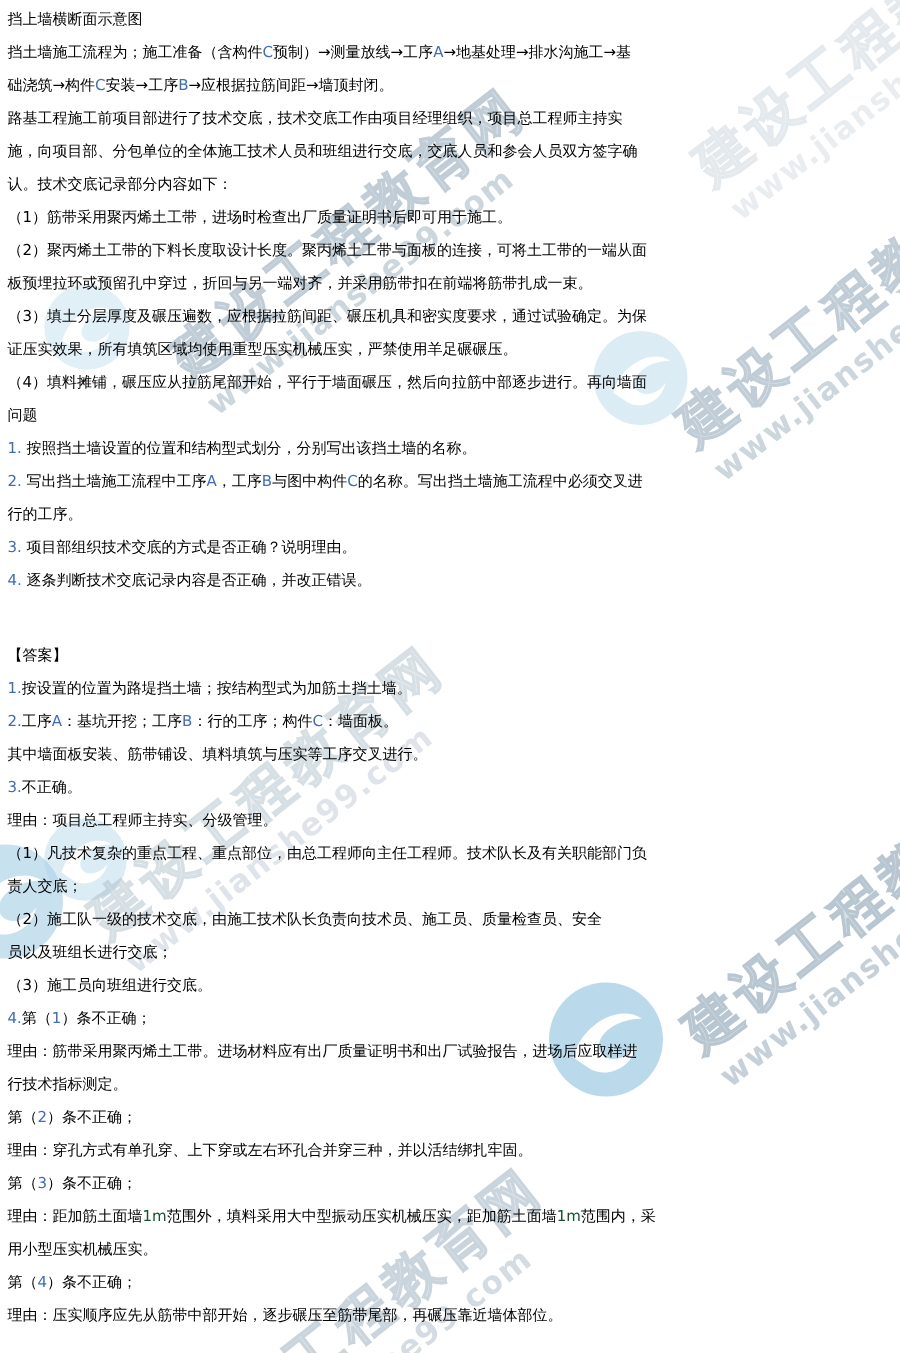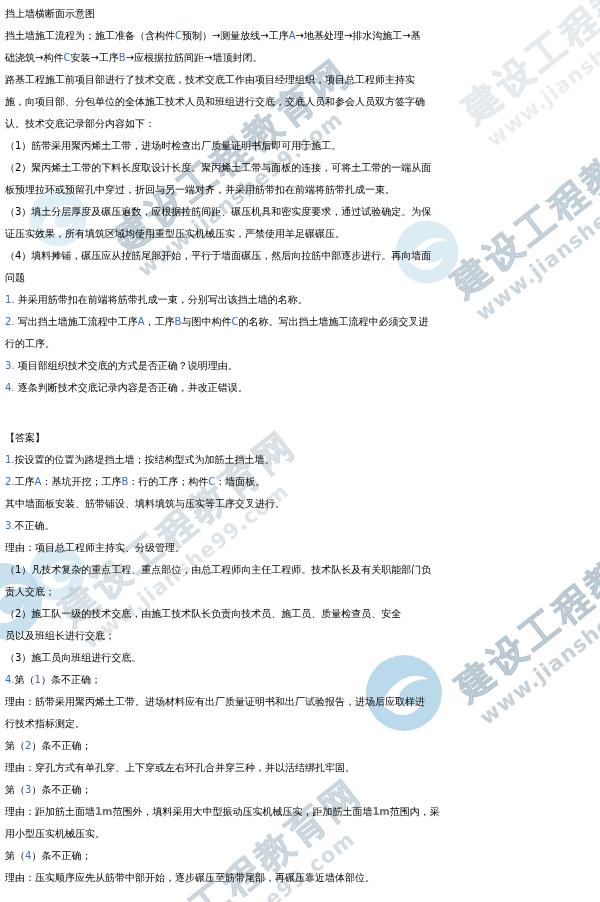--- a/index.html
+++ b/index.html
@@ -32,21 +32,21 @@
   
   .doc{
     position:relative;z-index:1;
     padding:3px 2px 0 5px;
     font-size:10px;line-height:22px;color:#000;
   }
   .line{height:22px;white-space:nowrap;}
   .line.gap{margin-top:28px;}
   .c-k{color:#000000;}
   .c-b{color:#3b6cc7;}
-  .c-o{color:#737373;font-weight:bold;}
+  .c-o{color:#14532d;}
 </style>
 </head>
 <body>
 
 <div class="wm-layer">
 
   <svg class="wm-circle" style="left:28px;top:188px;opacity:.35;" width="60" height="60" viewBox="-40 -40 80 80">
     <circle r="38" fill="#aad2e7"></circle>
     <path d="M-22,12 C-16,-10 8,-24 24,-14 C6,-14 -8,-2 -4,8 C0,16 14,14 20,4 C18,18 2,26 -10,20 Z" fill="#ffffff"></path>
   </svg>
@@ -100,21 +100,21 @@
     <div class="line"><span class="c-k">路基工程施工前项目部进行了技术交底，技术交底工作由项目经理组织，项目总工程师主持实</span></div>
     <div class="line"><span class="c-k">施，向项目部、分包单位的全体施工技术人员和班组进行交底，交底人员和参会人员双方签字确</span></div>
     <div class="line"><span class="c-k">认。技术交底记录部分内容如下：</span></div>
     <div class="line"><span class="c-k">（1）筋带采用聚丙烯土工带，进场时检查出厂质量证明书后即可用于施工。</span></div>
     <div class="line"><span class="c-k">（2）聚丙烯土工带的下料长度取设计长度。聚丙烯土工带与面板的连接，可将土工带的一端从面</span></div>
     <div class="line"><span class="c-k">板预埋拉环或预留孔中穿过，折回与另一端对齐，并采用筋带扣在前端将筋带扎成一束。</span></div>
     <div class="line"><span class="c-k">（3）填土分层厚度及碾压遍数，应根据拉筋间距、碾压机具和密实度要求，通过试验确定。为保</span></div>
     <div class="line"><span class="c-k">证压实效果，所有填筑区域均使用重型压实机械压实，严禁使用羊足碾碾压。</span></div>
     <div class="line"><span class="c-k">（4）填料摊铺，碾压应从拉筋尾部开始，平行于墙面碾压，然后向拉筋中部逐步进行。再向墙面</span></div>
     <div class="line"><span class="c-k">问题</span></div>
-    <div class="line"><span class="c-b">1.</span><span class="c-k"> 并采用筋带扣在前端将筋带扎成一束，分别写出该挡土墙的名称。</span></div>
+    <div class="line"><span class="c-b">1.</span><span class="c-k"> 按照挡土墙设置的位置和结构型式划分，分别写出该挡土墙的名称。</span></div>
     <div class="line"><span class="c-b">2.</span><span class="c-k"> 写出挡土墙施工流程中工序</span><span class="c-b">A</span><span class="c-k">，工序</span><span class="c-b">B</span><span class="c-k">与图中构件</span><span class="c-b">C</span><span class="c-k">的名称。写出挡土墙施工流程中必须交叉进</span></div>
     <div class="line"><span class="c-k">行的工序。</span></div>
     <div class="line"><span class="c-b">3.</span><span class="c-k"> 项目部组织技术交底的方式是否正确？说明理由。</span></div>
     <div class="line"><span class="c-b">4.</span><span class="c-k"> 逐条判断技术交底记录内容是否正确，并改正错误。</span></div>
     <div class="line gap"><span class="c-k">【答案】</span></div>
     <div class="line"><span class="c-b">1.</span><span class="c-k">按设置的位置为路堤挡土墙；按结构型式为加筋土挡土墙。</span></div>
     <div class="line"><span class="c-b">2.</span><span class="c-k">工序</span><span class="c-b">A</span><span class="c-k">：基坑开挖；工序</span><span class="c-b">B</span><span class="c-k">：行的工序；构件</span><span class="c-b">C</span><span class="c-k">：墙面板。</span></div>
     <div class="line"><span class="c-k">其中墙面板安装、筋带铺设、填料填筑与压实等工序交叉进行。</span></div>
     <div class="line"><span class="c-b">3.</span><span class="c-k">不正确。</span></div>
     <div class="line"><span class="c-k">理由：项目总工程师主持实、分级管理。</span></div>

